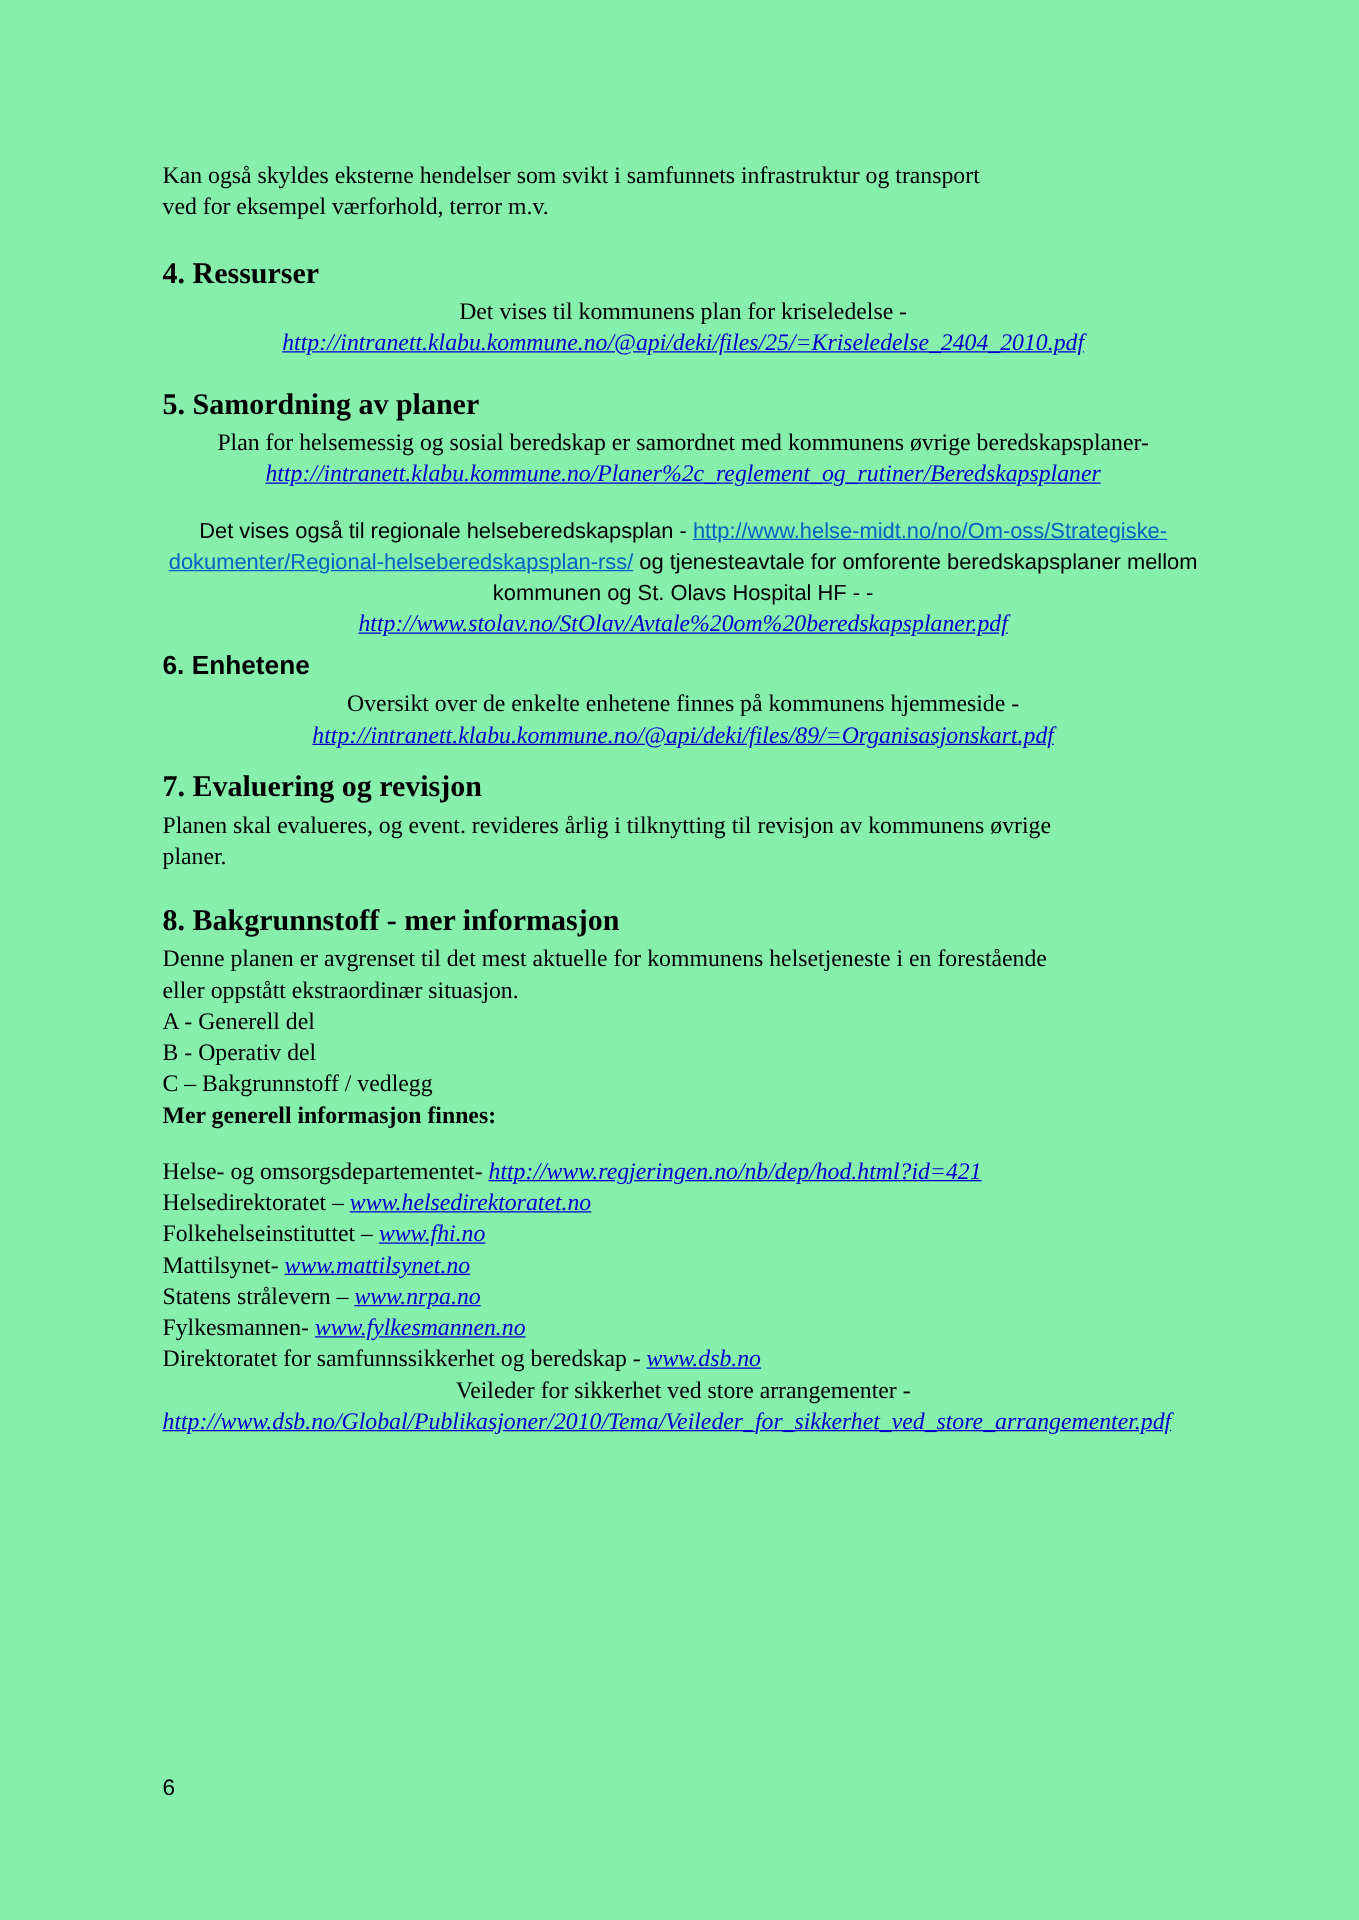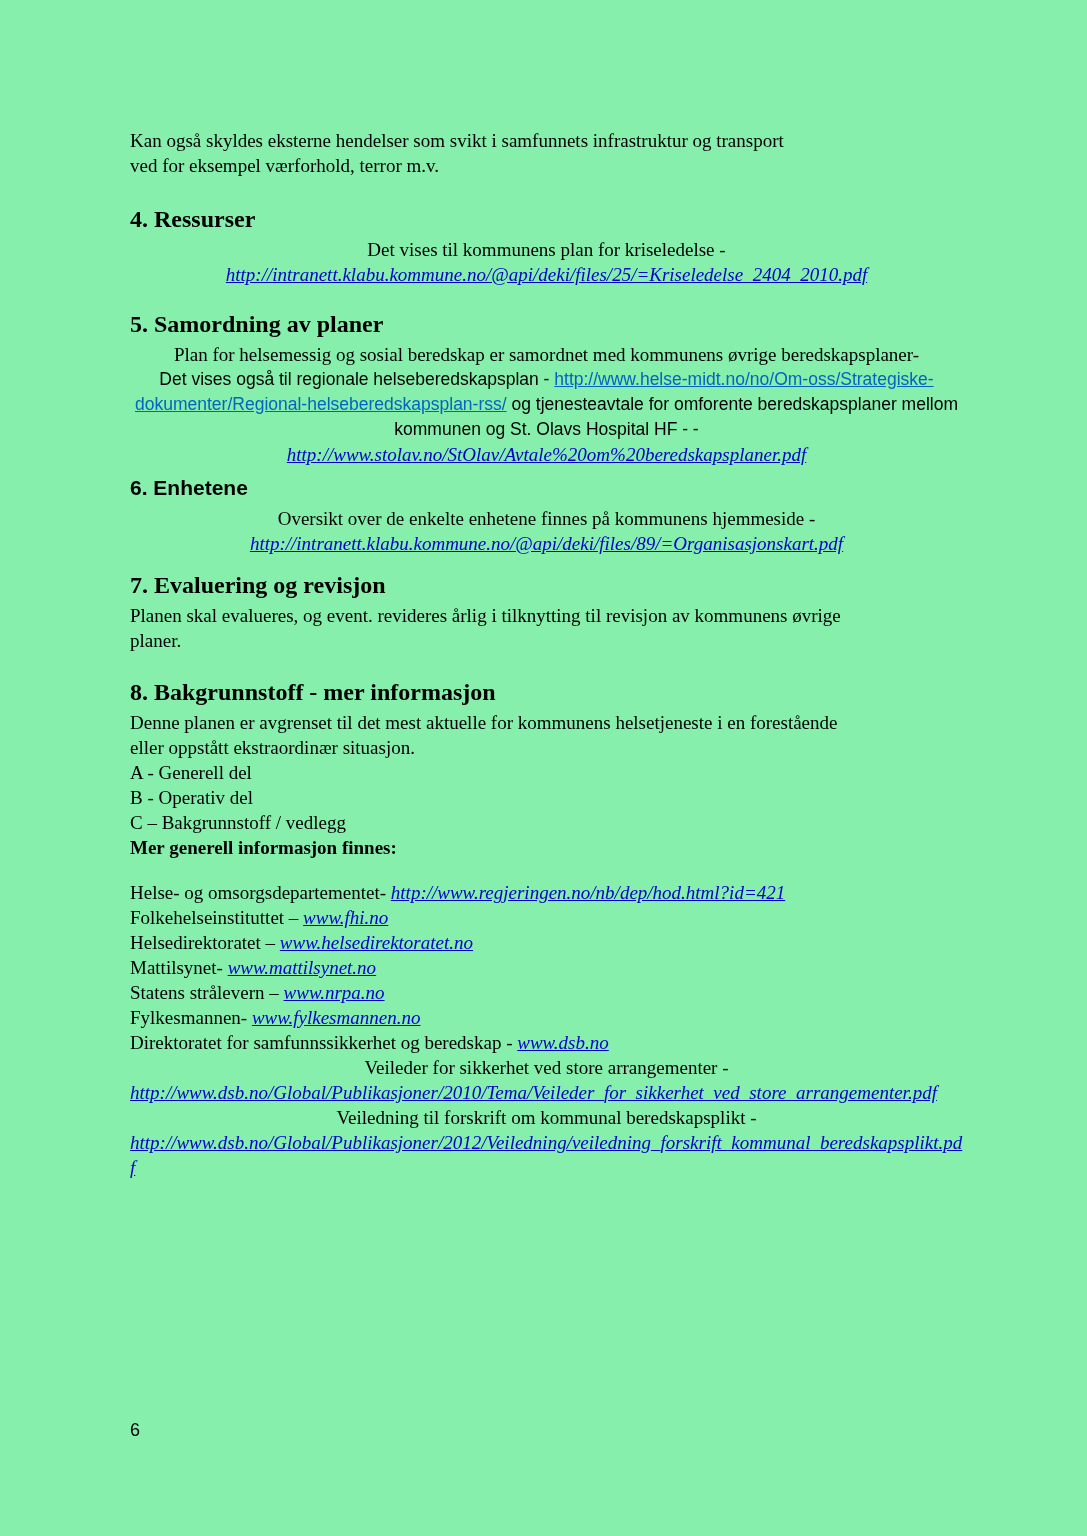--- a/index.html
+++ b/index.html
@@ -13,21 +13,21 @@
     font-family:"Liberation Serif", serif;
     overflow:hidden;
   }
   .content {
     position:absolute;
     left:130px;
     top:128px;
     width:833px;
   }
   .body  { font-size:19px; line-height:25px; }
-  .sans  { font-family:"Liberation Sans", sans-serif; font-size:17.5px; line-height:25px; }
+  .sans  { font-family:"Liberation Sans", sans-serif; font-size:17.5px; line-height:25px;margin-top:20px; }
   h2 {
     font-size:24px;
     line-height:30px;
     font-weight:bold;
     font-family:"Liberation Serif", serif;
   }
   h2.sans-head { font-family:"Liberation Sans", sans-serif; font-size:21px; }
   a.link { text-decoration:underline; cursor:pointer; }
   .link-serif { color:#0000cc;font-style:italic; }
   .link-sans  { color:#0563C1; }
@@ -65,20 +65,21 @@
 
     <h2 class="mt-h4">4. Ressurser</h2>
     <p class="body mt-p">
       <span class="block">Det vises til kommunens plan for kriseledelse -</span>
       <a class="link link-serif block">http://intranett.klabu.kommune.no/@api/deki/files/25/=Kriseledelse_2404_2010.pdf</a>
     </p>
 
     <h2 class="mt-h5">5. Samordning av planer</h2>
     <p class="body mt-p">
       <span class="block">Plan for helsemessig og sosial beredskap er samordnet med kommunens øvrige beredskapsplaner-</span>
+      <a class="link link-serif block">http://intranett.klabu.kommune.no/Planer%2c_reglement_og_rutiner/Beredskapsplaner</a>
       <span class="sans block"><span>Det vises også til regionale helseberedskapsplan - </span><a class="link link-sans">http://www.helse-midt.no/no/Om-oss/Strategiske-dokumenter/Regional-helseberedskapsplan-rss/</a><span> og tjenesteavtale for omforente beredskapsplaner mellom kommunen og St. Olavs Hospital HF - -</span></span>
       <a class="link link-serif block">http://www.stolav.no/StOlav/Avtale%20om%20beredskapsplaner.pdf</a>
     </p>
 
     <h2 class="sans-head mt-h6">6. Enhetene</h2>
     <p class="body mt-p">
       <span class="block">Oversikt over de enkelte enhetene finnes på kommunens hjemmeside -</span>
       <a class="link link-serif block">http://intranett.klabu.kommune.no/@api/deki/files/89/=Organisasjonskart.pdf</a>
     </p>
 
@@ -89,35 +90,31 @@
     <h2 class="mt-h8">8. Bakgrunnstoff - mer informasjon</h2>
     <p class="body pre-line mt-p">Denne planen er avgrenset til det mest aktuelle for kommunens helsetjeneste i en forestående
 eller oppstått ekstraordinær situasjon.</p>
     <p class="body pre-line">A - Generell del
 B - Operativ del
 C – Bakgrunnstoff / vedlegg</p>
     <p class="body bold">Mer generell informasjon finnes:</p>
 
     <div class="mt-res">
       <div class="res-row"><span>Helse- og omsorgsdepartementet- </span><a class="link link-serif">http://www.regjeringen.no/nb/dep/hod.html?id=421</a></div>
+      <div class="res-row"><span>Helsedirektoratet – </span><a class="link link-serif">www.helsedirektoratet.no</a></div>
       <div class="res-row"><span>Folkehelseinstituttet – </span><a class="link link-serif">www.fhi.no</a></div>
-      <div class="res-row"><span>Helsedirektoratet – </span><a class="link link-serif">www.helsedirektoratet.no</a></div>
       <div class="res-row"><span>Mattilsynet- </span><a class="link link-serif">www.mattilsynet.no</a></div>
       <div class="res-row"><span>Statens strålevern – </span><a class="link link-serif">www.nrpa.no</a></div>
       <div class="res-row"><span>Fylkesmannen- </span><a class="link link-serif">www.fylkesmannen.no</a></div>
       <div class="res-row"><span>Direktoratet for samfunnssikkerhet og  beredskap -  </span><a class="link link-serif">www.dsb.no</a></div>
     </div>
 
     <div>
       <div class="res-row">
         <span class="block">Veileder for sikkerhet ved store arrangementer -</span>
         <a class="link link-serif break-all">http://www.dsb.no/Global/Publikasjoner/2010/Tema/Veileder_for_sikkerhet_ved_store_arrangementer.pdf</a>
       </div>
-      <div class="res-row">
-        <span class="block">Veiledning til forskrift om kommunal beredskapsplikt -</span>
-        <a class="link link-serif break-all">http://www.dsb.no/Global/Publikasjoner/2012/Veiledning/veiledning_forskrift_kommunal_beredskapsplikt.pdf</a>
-      </div>
     </div>
 
   </div>
 
   <div class="page-number">6</div>
 </div>
 
 </body></html>

